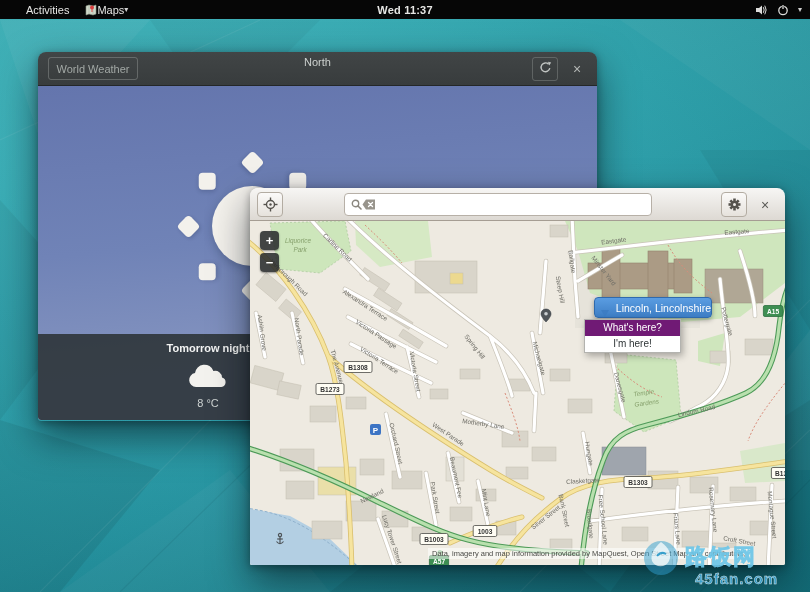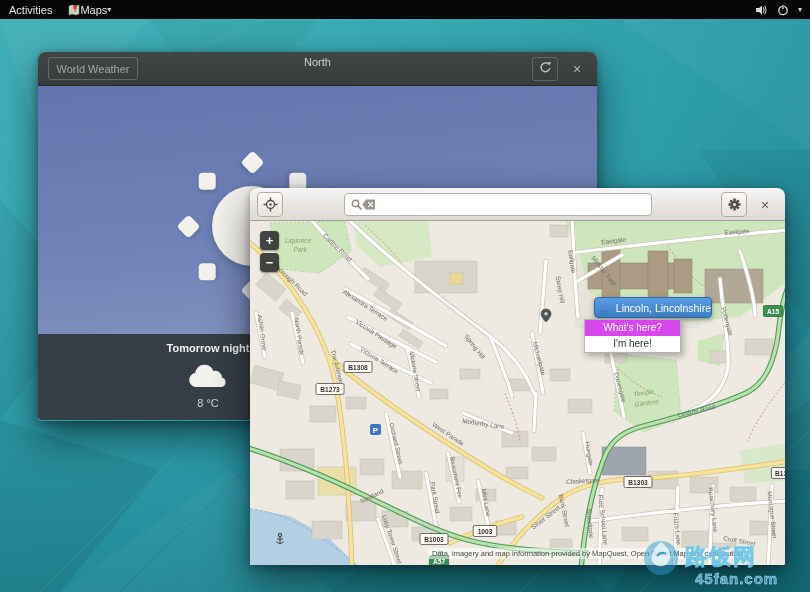--- a/index.html
+++ b/index.html
@@ -7,21 +7,21 @@
          font-family:"Liberation Sans",sans-serif;
          background:linear-gradient(160deg,#41bcc3 0%,#2fadb8 35%,#259dab 65%,#16818f 100%);}
   .stage *{box-sizing:border-box;}
   .bg-pattern{position:absolute;left:0;top:0;z-index:0;}
   .vignette{position:absolute;inset:0;z-index:0;
     background:radial-gradient(ellipse at 30% 40%,rgba(255,255,255,0.06),rgba(0,0,0,0.12) 85%);}
 
   
   .top-bar{position:absolute;left:0;top:0;width:810px;height:19px;background:#060606;
            z-index:30;display:flex;align-items:center;color:#e6e6e4;font-size:11px;}
-  .tb-activities{margin-left:9px;cursor:default;}
+  .tb-activities{margin-left:26px;cursor:default;}
   .tb-appmenu{margin-left:16px;display:flex;align-items:center;}
   .tb-clock{position:absolute;left:0;right:0;text-align:center;font-weight:bold;letter-spacing:.2px;}
   .tb-right{position:absolute;right:8px;top:0;height:19px;display:flex;align-items:center;gap:9px;}
   .tb-caret{font-size:8px;color:#cfcfcf;}
 
   
   .win{position:absolute;border-radius:8px 8px 3px 3px;box-shadow:0 16px 38px rgba(0,10,14,.55),0 2px 8px rgba(0,0,0,.35);}
 
   
   .weather{left:38px;top:52px;width:559px;height:369px;z-index:10;}
@@ -71,21 +71,21 @@
             box-shadow:0 1px 2px rgba(0,0,0,.4);}
   .bubble{position:absolute;left:296px;top:76px;width:118px;height:21px;z-index:6;
           background:linear-gradient(#5a9de2,#3d7dc4);border:1px solid #2f6aad;border-radius:4px;
           color:#fff;font-size:10.5px;text-align:right;line-height:20px;
           box-shadow:0 2px 5px rgba(0,0,0,.35);margin-left:48px;}
   .bubble:after{content:"";position:absolute;left:6px;bottom:-7px;border:7px solid transparent;
           border-top-color:#3d7dc4;border-left-width:4px;border-right-width:4px;}
   .ctx-menu{position:absolute;left:334px;top:98px;width:97px;z-index:7;background:#fff;
             border:1px solid #b3b3af;box-shadow:2px 3px 7px rgba(0,0,0,.3);}
   .ctx-item{height:16px;font-size:10px;line-height:16px;text-align:center;color:#2e3436;}
-  .ctx-item.sel{background:#d946ef;color:#fff;}
+  .ctx-item.sel{background:#701a75;color:#fff;}
   .attribution{position:absolute;left:178px;top:327px;z-index:5;background:rgba(255,255,255,.55);
                font-size:7.5px;color:#4a4a46;padding:1px 4px;white-space:nowrap;}
   .street-label{fill:#6e6d66;font-size:6.4px;font-family:"Liberation Sans",sans-serif;text-anchor:middle;}
   .street-label.park{fill:#86a06c;font-style:italic;}
   .shield-b rect{fill:#fffdf4;stroke:#4a4a46;stroke-width:.8;}
   .shield-b text{fill:#333;font-size:6.6px;font-weight:bold;text-anchor:middle;font-family:"Liberation Sans",sans-serif;}
   .shield-a rect{fill:#3e8e52;stroke:#2c6e40;stroke-width:.8;}
   .shield-a text{fill:#fff;font-size:6.6px;font-weight:bold;text-anchor:middle;font-family:"Liberation Sans",sans-serif;}
 
   
@@ -117,20 +117,21 @@
     <span class="tb-appmenu">
       <svg width="12" height="12" viewBox="0 0 12 12">
         <path d="M1,2 L4,1 L8,2 L11,1 L11,10 L8,11 L4,10 L1,11 Z" fill="#cfd8c9" stroke="#8a9383" stroke-width=".6"></path>
         <path d="M4,1 L4,10 M8,2 L8,11" stroke="#aab3a2" stroke-width=".6"></path>
         <circle cx="7" cy="3.5" r="2" fill="#d94040"></circle>
           <path d="M7,3.5 L7,8" stroke="#d94040" stroke-width="1"></path>
       </svg>
       <span>Maps</span>
       <span class="tb-caret">▾</span>
     </span>
+    <span class="tb-clock">Wed 11:37</span>
     <span class="tb-right">
       <svg width="13" height="12" viewBox="0 0 13 12">
         <polygon points="1,4 4,4 7,1.5 7,10.5 4,8 1,8" fill="#dcdcda"></polygon>
         <path d="M8.5,3.5 Q10,6 8.5,8.5 M10,2 Q12.5,6 10,10" stroke="#dcdcda" stroke-width="1" fill="none" stroke-linecap="round"></path>
       </svg>
       <svg width="12" height="12" viewBox="0 0 12 12">
         <circle cx="6" cy="6.5" r="4.2" fill="none" stroke="#dcdcda" stroke-width="1.3"></circle>
         <line x1="6" y1="0.5" x2="6" y2="5" stroke="#060606" stroke-width="2.4"></line>
         <line x1="6" y1="1" x2="6" y2="5" stroke="#dcdcda" stroke-width="1.3"></line>
       </svg>

